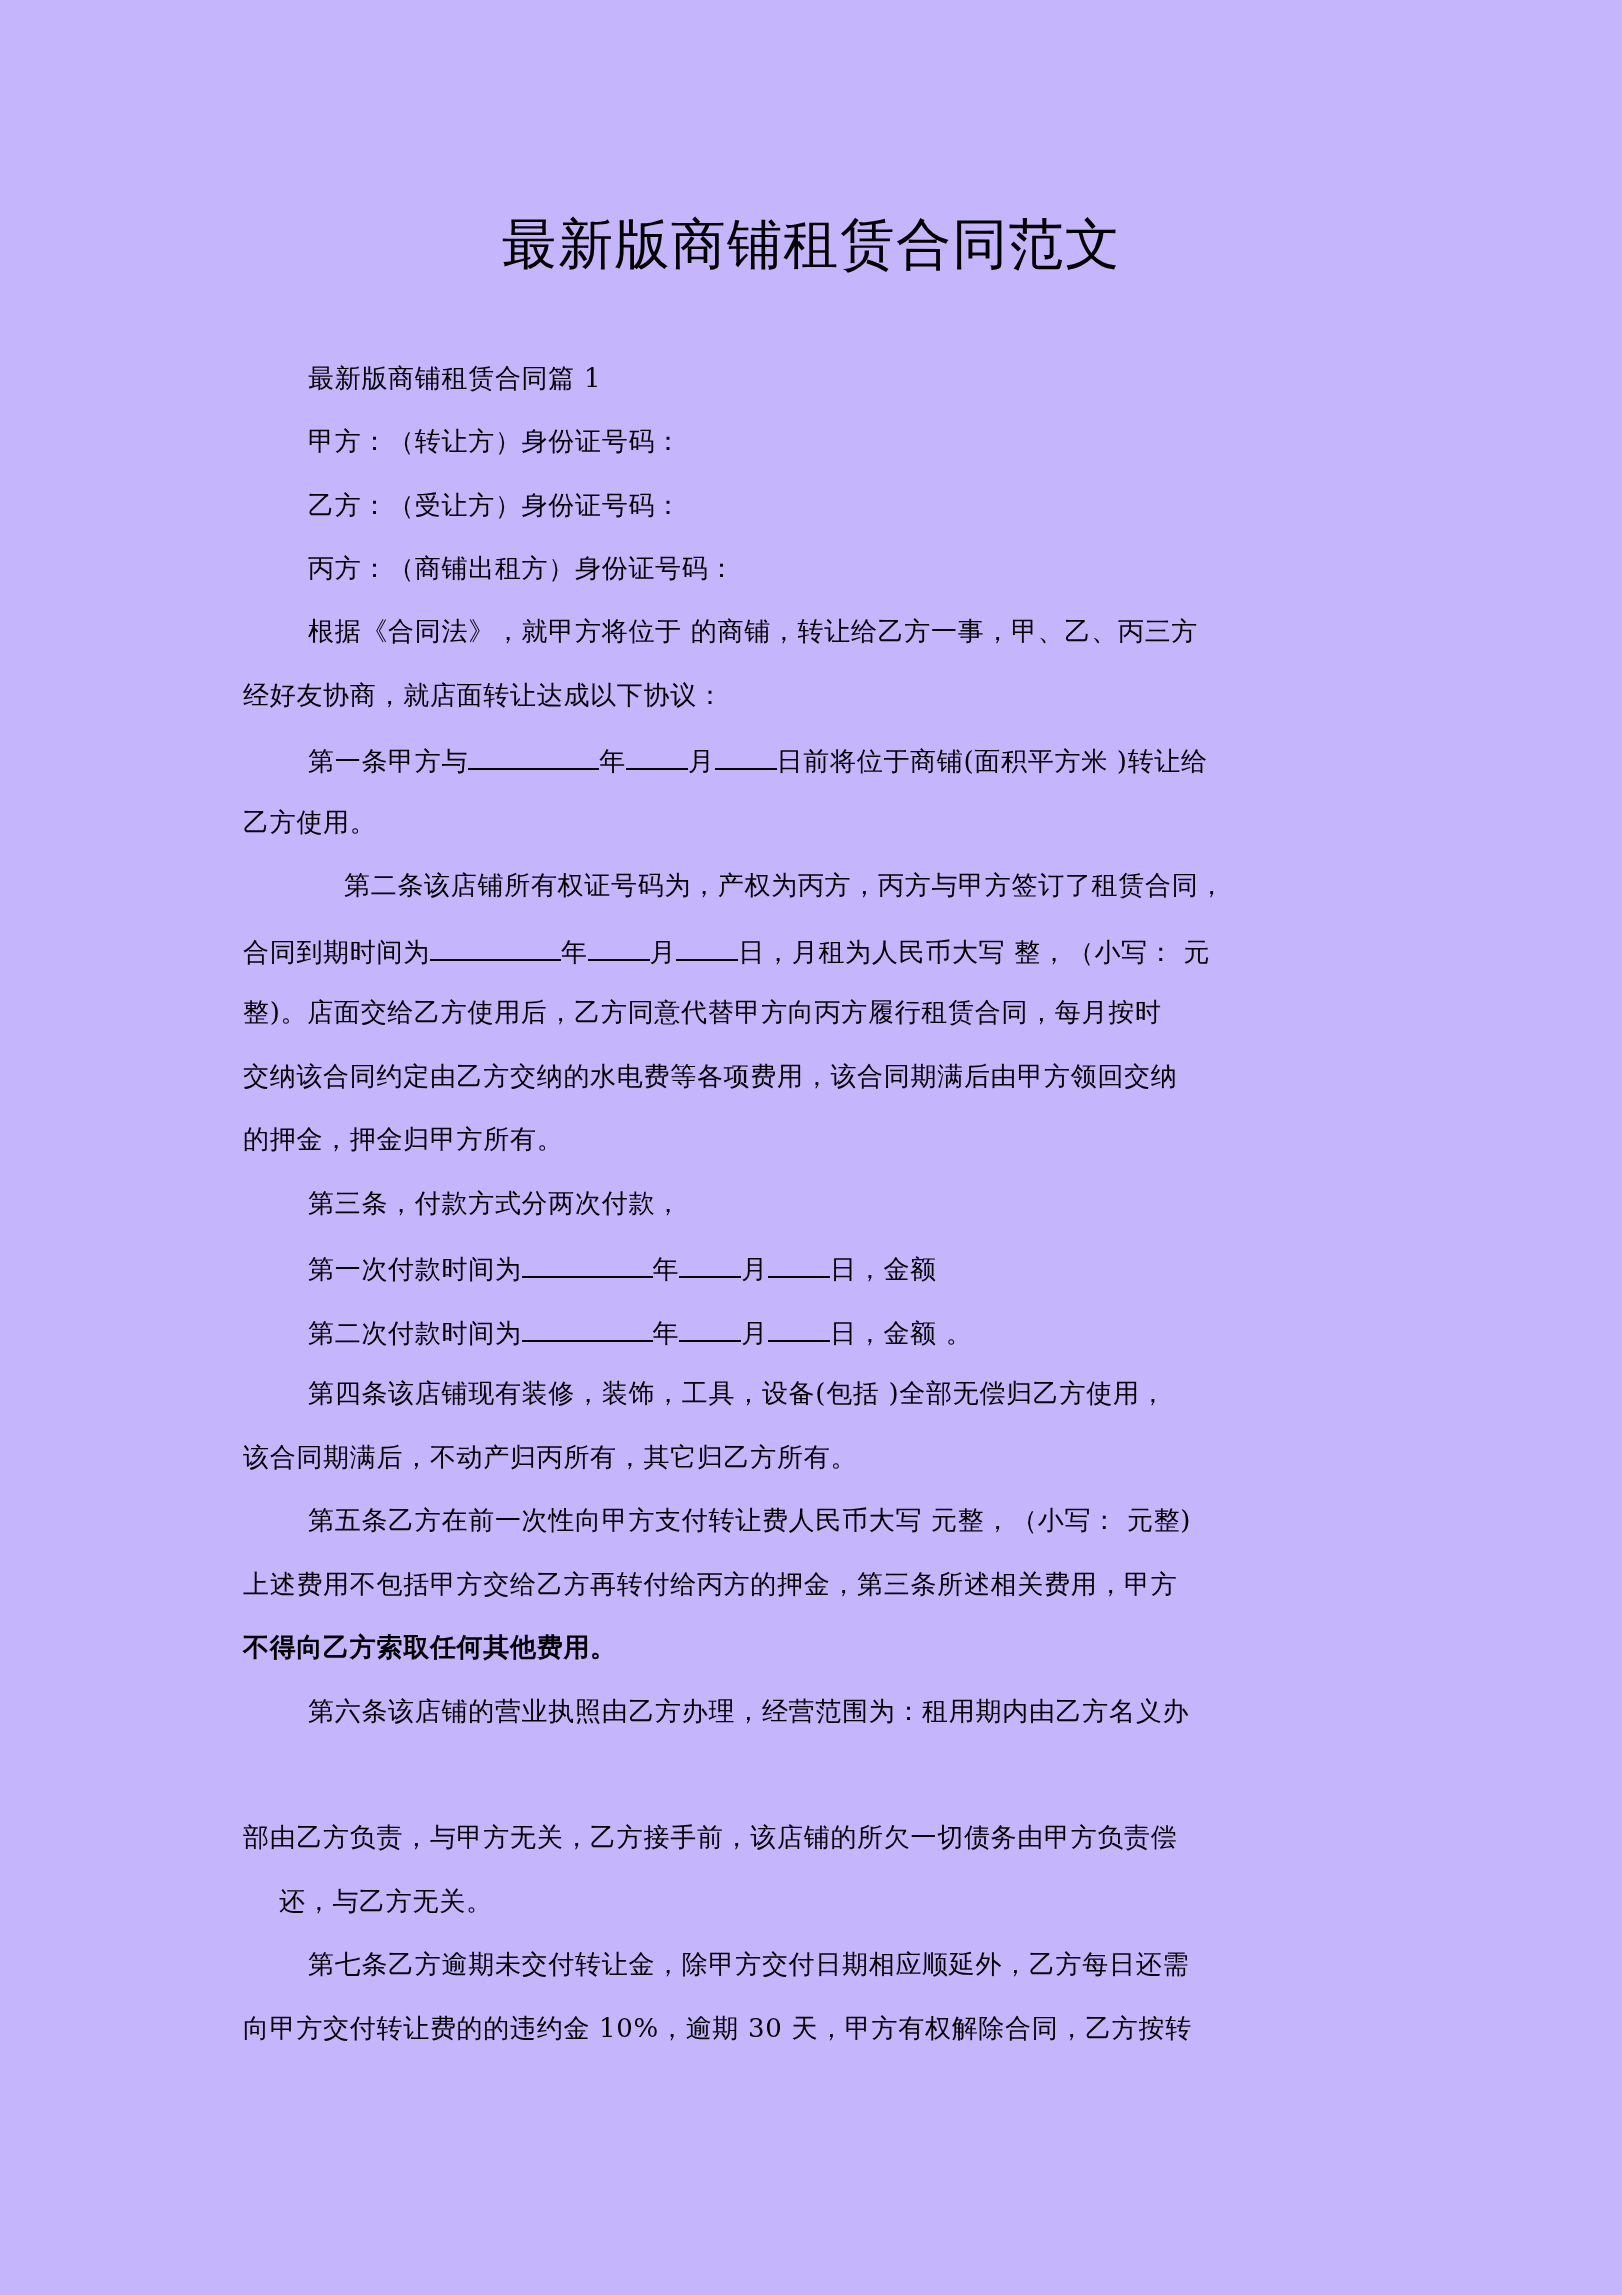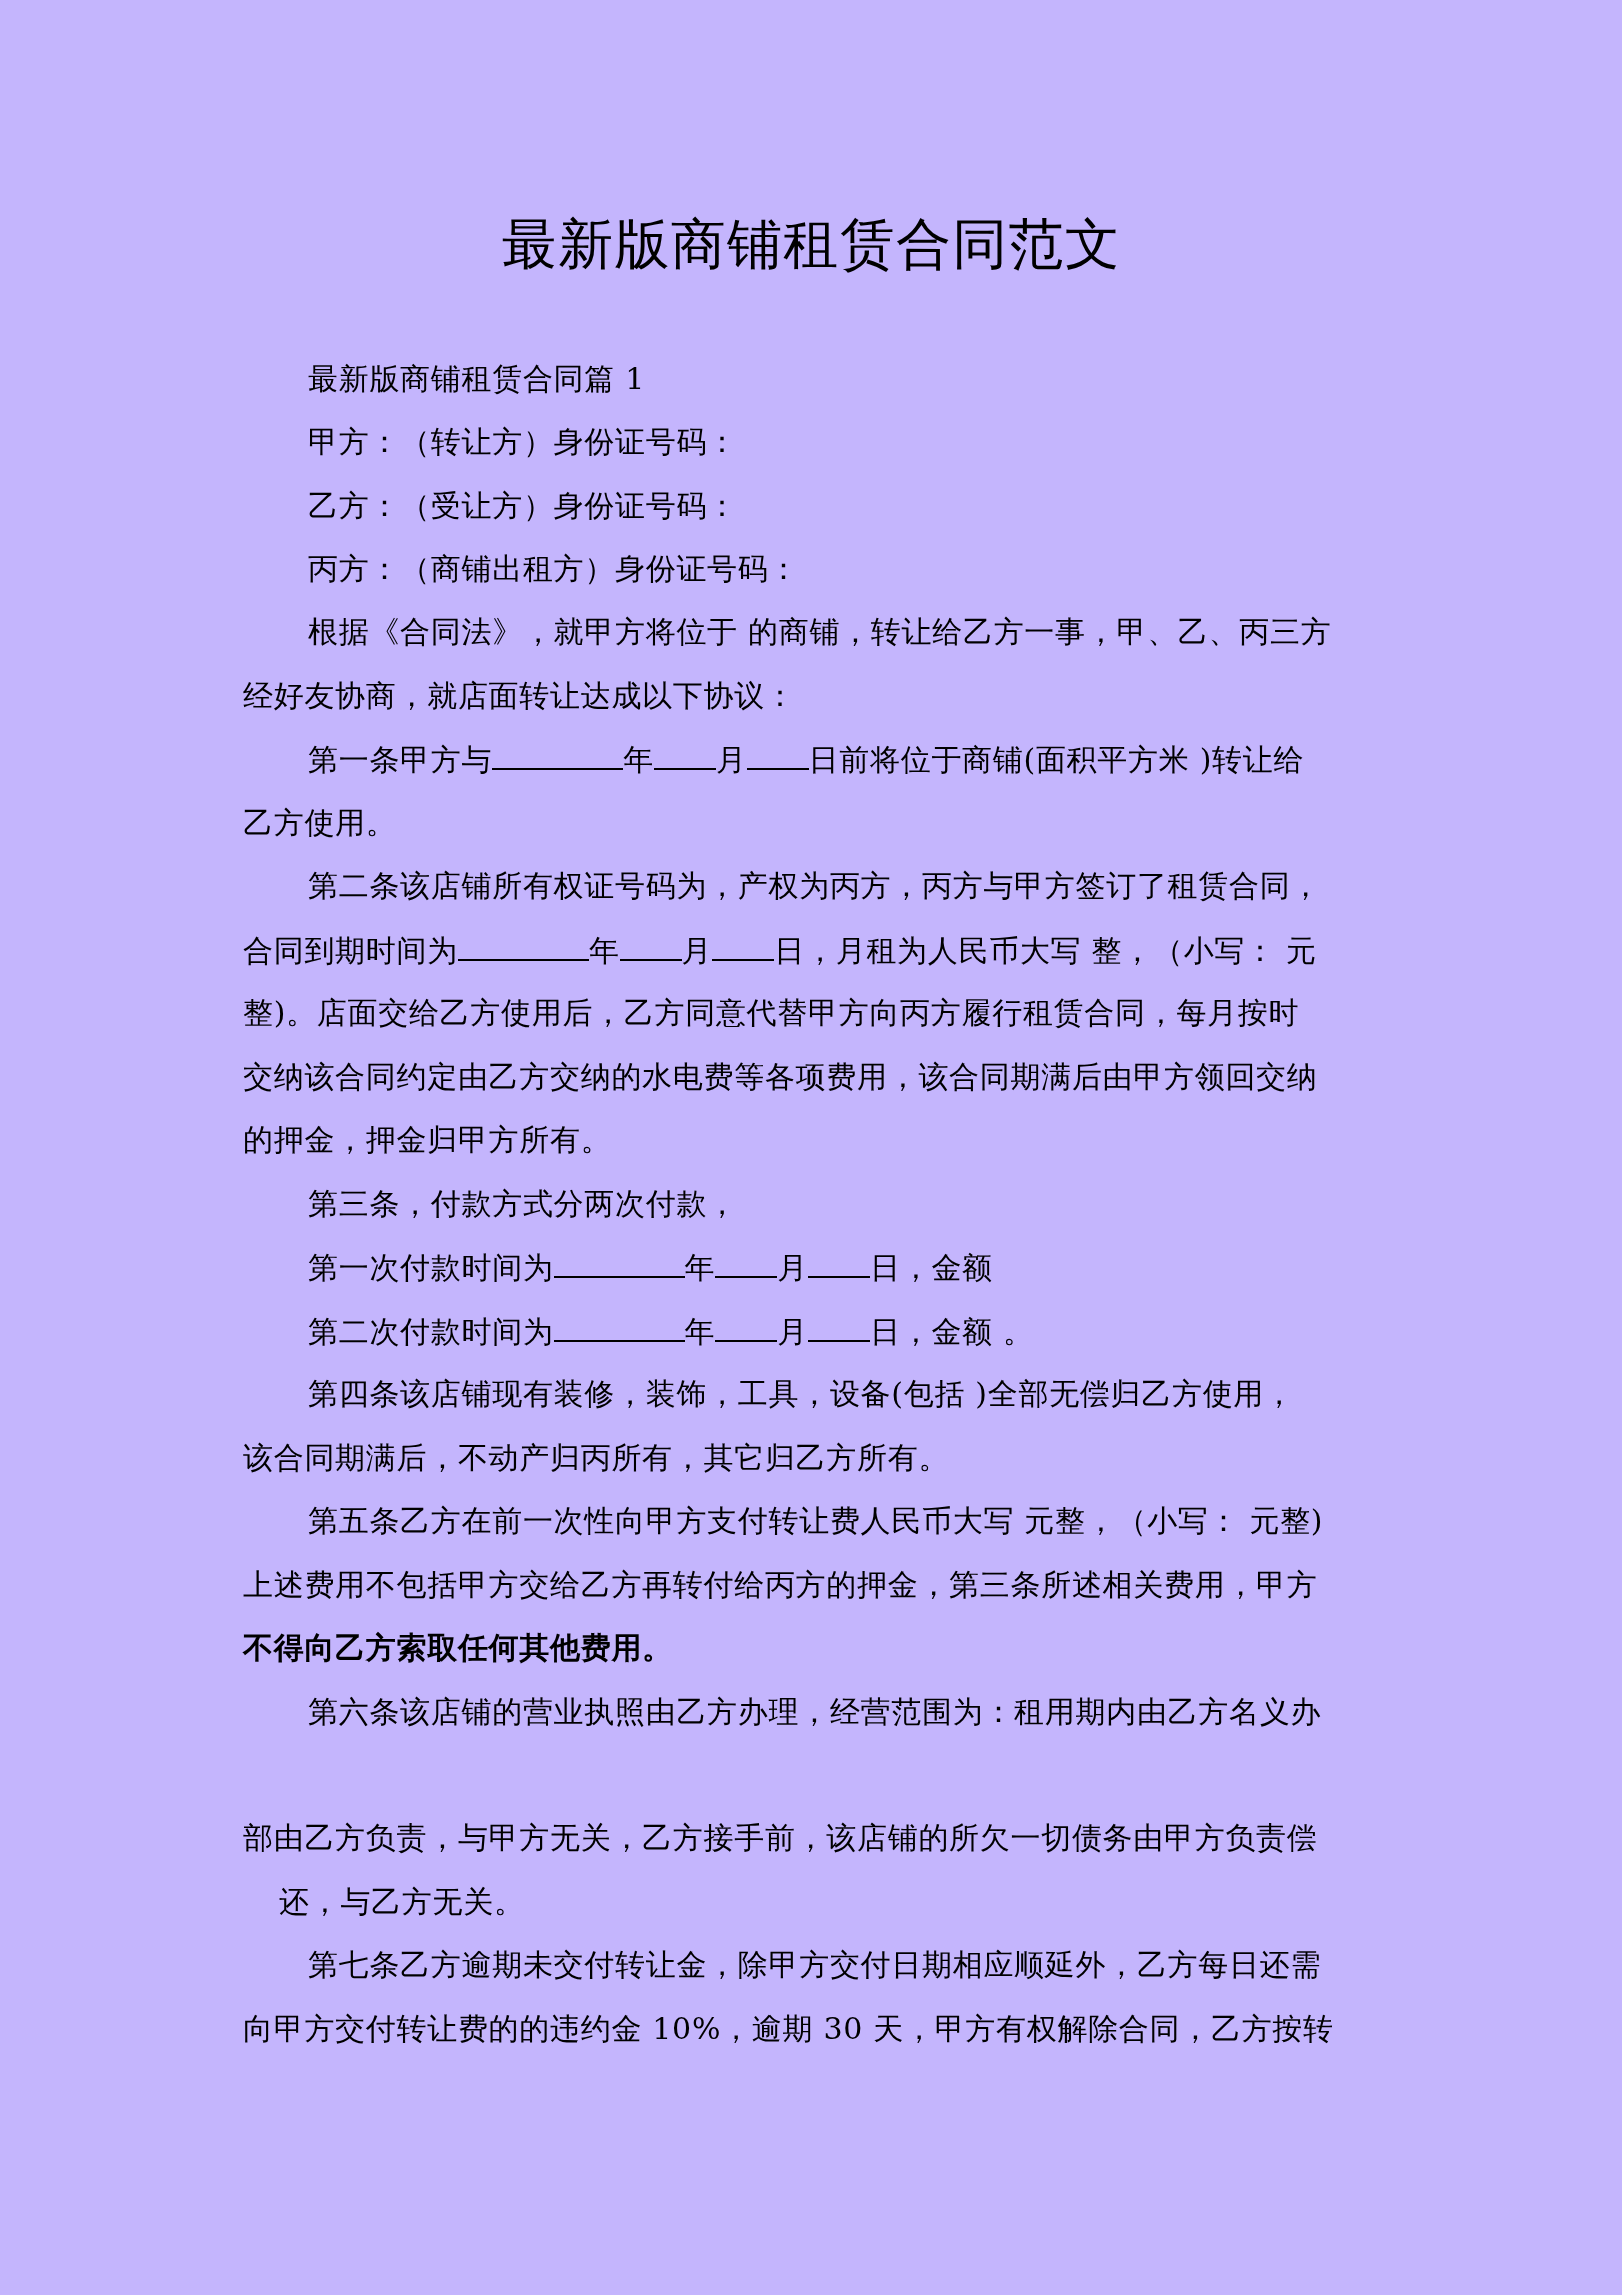--- a/index.html
+++ b/index.html
@@ -1,21 +1,21 @@
 <!DOCTYPE html>
 <html style="font-size:10.5px"><head>
 <meta charset="utf-8">
 <style>
   html, body { margin:0; padding:0; background:#ffffff; }
   body { width:1623px; height:2295px; position:relative; overflow:hidden;
          font-family:"DejaVu Serif","Liberation Serif",serif; color:#000; }
   .page { position:absolute; left:0; top:0; width:1623px; height:2295px; background:#c4b5fd; }
   .title { position:absolute; left:0; width:1623px; top:208px; text-align:center;
            font-size:55px; line-height:72px; letter-spacing:1.3px; font-weight:normal; }
-  .line { position:absolute; left:243px; width:1139px; font-size:30px; line-height:39px;
+  .line { position:absolute; left:243px; width:1139px; font-size:26px; line-height:39px;
           white-space:nowrap; letter-spacing:0.7px; }
   .ind { left:308px; }
   .blank { display:inline-block; border-bottom:2px solid #000; height:29px; vertical-align:baseline; }
   .b-long { width:131px; }
   .b-short { width:62px; }
 </style>
 </head>
 <body>
 
 <div class="page">
@@ -29,21 +29,21 @@
   <div class="line ind" style="top:549px;">丙方：（商铺出租方）身份证号码：</div>
 
   <div class="line ind" style="top:612px;">根据《合同法》，就甲方将位于  的商铺，转让给乙方一事，甲、乙、丙三方</div>
   <div class="line" style="top:676px;">经好友协商，就店面转让达成以下协议：</div>
 
   <div class="line ind" style="top:739px;">
     <span>第一条甲方与</span><span class="blank b-long"></span><span>年</span><span class="blank b-short"></span><span>月</span><span class="blank b-short"></span><span>日前将位于商铺(面积平方米 )转让给</span>
   </div>
   <div class="line" style="top:803px;">乙方使用。</div>
 
-  <div class="line ind" style="top:866px;">第二条该店铺所有权证号码为，产权为丙方，丙方与甲方签订了租赁合同，</div>
+  <div class="line ind" style="top:866px;margin-left:36px;">第二条该店铺所有权证号码为，产权为丙方，丙方与甲方签订了租赁合同，</div>
   <div class="line" style="top:993px;">整)。店面交给乙方使用后，乙方同意代替甲方向丙方履行租赁合同，每月按时</div>
   <div class="line" style="top:930px;">
     <span>合同到期时间为</span><span class="blank b-long"></span><span>年</span><span class="blank b-short"></span><span>月</span><span class="blank b-short"></span><span>日，月租为人民币大写 整，（小写：  元</span>
   </div>
   <div class="line" style="top:1057px;">交纳该合同约定由乙方交纳的水电费等各项费用，该合同期满后由甲方领回交纳</div>
   <div class="line" style="top:1120px;">的押金，押金归甲方所有。</div>
 
   <div class="line ind" style="top:1184px;">第三条，付款方式分两次付款，</div>
   <div class="line ind" style="top:1247px;">
     <span>第一次付款时间为</span><span class="blank b-long"></span><span>年</span><span class="blank b-short"></span><span>月</span><span class="blank b-short"></span><span>日，金额</span>

